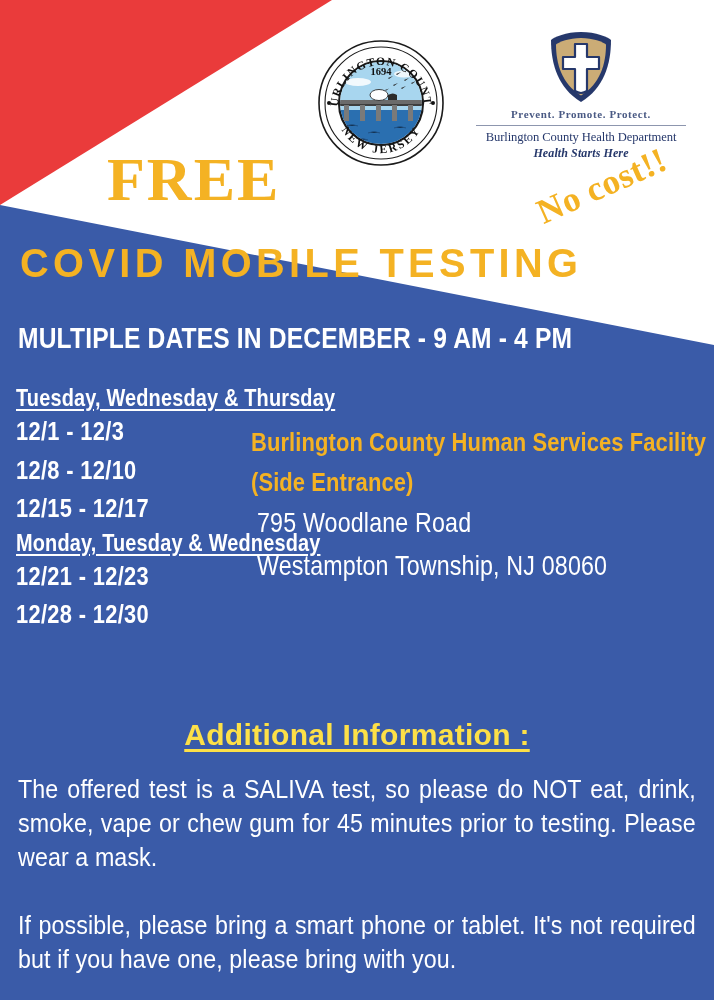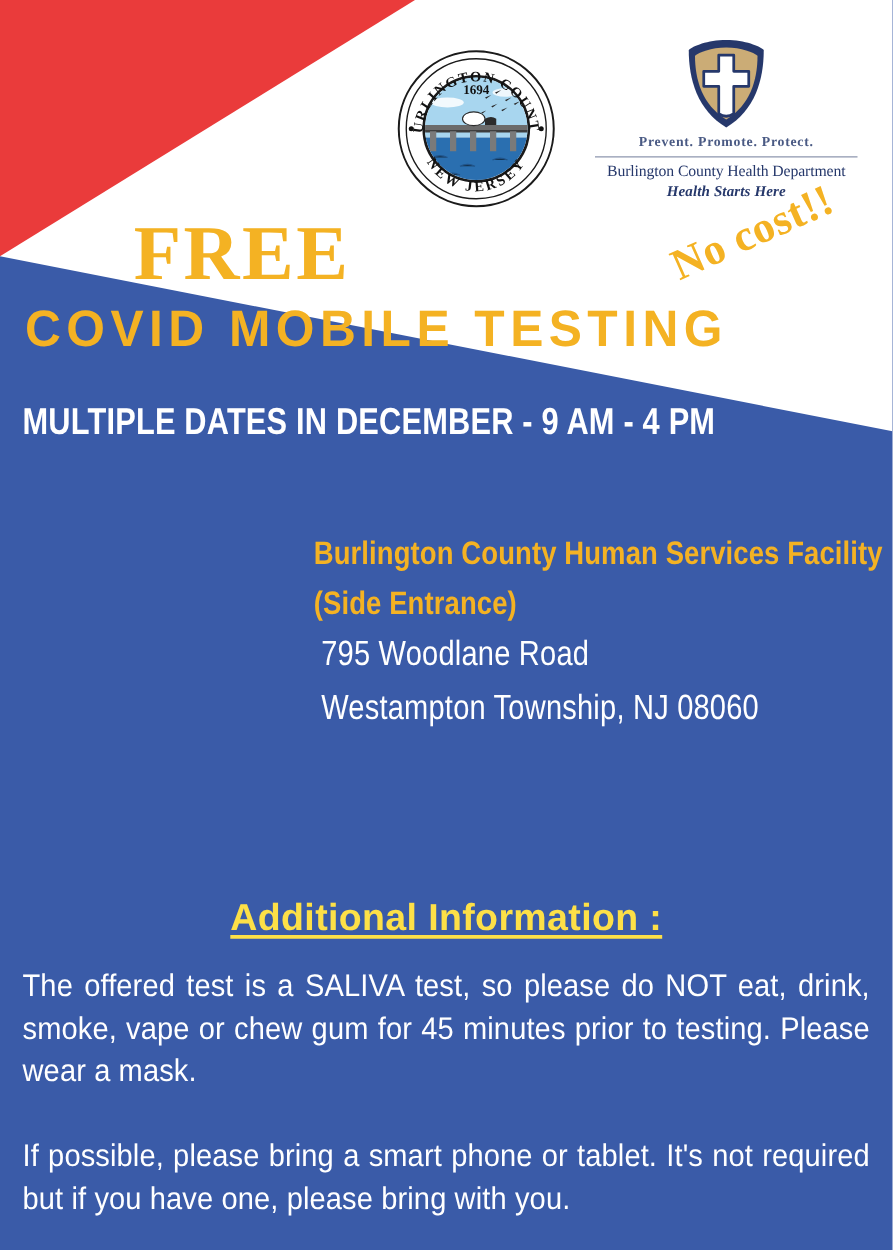--- a/index.html
+++ b/index.html
@@ -114,21 +114,21 @@
     transform: rotate(-24deg);
     transform-origin: left top;
     white-space: nowrap;
     letter-spacing: 0.5px;
   }
 
   
   #free-heading {
     position: absolute;
     left: 107px;
-    top: 172px;
+    top: 148px;
     font-family: "Liberation Serif", serif;
     font-weight: bold;
     font-size: 62px;
     line-height: 1;
     color: #f4b223;
     letter-spacing: 2px;
   }
 
   #main-title {
     position: absolute;
@@ -341,20 +341,35 @@
   </div>
 
   <div id="no-cost-stamp">No cost!!</div>
 
   <div id="free-heading">FREE</div>
 
   <div id="main-title">COVID MOBILE TESTING</div>
 
   <div id="subtitle">MULTIPLE DATES IN DECEMBER - 9 AM - 4 PM</div>
 
+  <div id="schedule">
+
+    <div class="schedule-group">
+      <div class="day-heading">Tuesday, Wednesday &amp; Thursday</div>
+      <div class="date-line">12/1 - 12/3</div>
+      <div class="date-line">12/8 - 12/10</div>
+      <div class="date-line">12/15 - 12/17</div>
+    </div>
+
+    <div class="schedule-group">
+      <div class="day-heading">Monday, Tuesday &amp; Wednesday</div>
+      <div class="date-line">12/21 - 12/23</div>
+      <div class="date-line">12/28 - 12/30</div>
+    </div>
+  </div>
 
   <div id="venue-block">
     <div class="venue-name">Burlington County Human Services Facility</div>
     <div class="venue-name">(Side Entrance)</div>
     <div class="venue-address">795 Woodlane Road</div>
     <div class="venue-address">Westampton Township, NJ 08060</div>
   </div>
 
   <div id="additional-info">
     <div id="additional-info-heading">Additional Information :</div>

